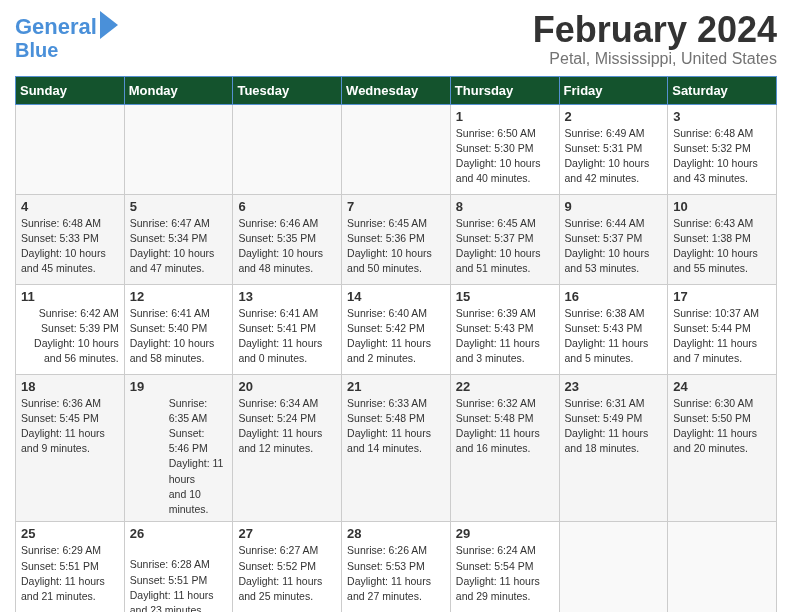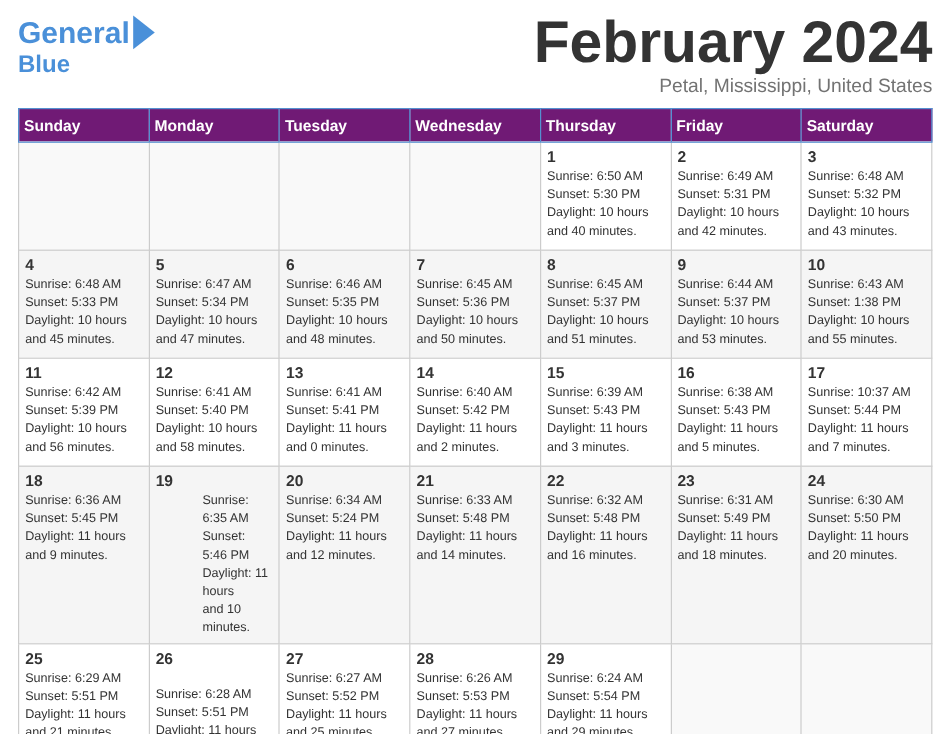--- a/index.html
+++ b/index.html
@@ -15,58 +15,58 @@
       justify-content: space-between;
       align-items: flex-start;
       margin-bottom: 8px;
     }
     .logo {
       display: flex;
       align-items: center;
       margin-top: 5px;
     }
     .logo-text {
-      font-size: 25px;
+      font-size: 22px;
       font-weight: bold;
       color: #333;
       line-height: 1.1;
     }
     .logo-text span {
       color: #4a90d9;
     }
     .logo-arrow {
       width: 0;
       height: 0;
       border-top: 14px solid transparent;
       border-bottom: 14px solid transparent;
       border-left: 18px solid #4a90d9;
       margin-left: 3px;
       margin-top: -4px;
     }
     .title-area {
       text-align: right;
     }
     .title-area h1 {
-      font-size: 49px;
+      font-size: 36px;
       font-weight: bold;
       color: #333;
       line-height: 1.1;
     }
     .title-area h2 {
       font-size: 16px;
       font-weight: normal;
       color: #737373;
     }
     table {
       width: 100%;
       border-collapse: collapse;
       table-layout: fixed;
     }
     thead tr th {
-      background: #701a75;
+      background: #14532d;
       color: #fff;
       font-size: 13px;
       font-weight: bold;
       padding: 6px 4px;
       text-align: left;
       border: 1px solid #5590d0;
     }
     tbody tr td {
       border: 1px solid #ccc;
       vertical-align: top;
@@ -200,21 +200,21 @@
           <span class="day-num">10</span>
           <div class="day-info" style="white-space: pre-line;">Sunrise: 6:43 AM
 Sunset: 1:38 PM
 Daylight: 10 hours
 and 55 minutes.</div>
         </td>
       </tr>
       <tr>
         <td>
           <span class="day-num">11</span>
-          <div class="day-info" style="white-space: pre-line;">Sunrise: 6:42 AM
+          <div class="day-info" style="white-space: pre-line; text-align: right;">Sunrise: 6:42 AM
 Sunset: 5:39 PM
 Daylight: 10 hours
 and 56 minutes.</div>
         </td>
         <td>
           <span class="day-num">12</span>
           <div class="day-info" style="white-space: pre-line;">Sunrise: 6:41 AM
 Sunset: 5:40 PM
 Daylight: 10 hours
 and 58 minutes.</div>

